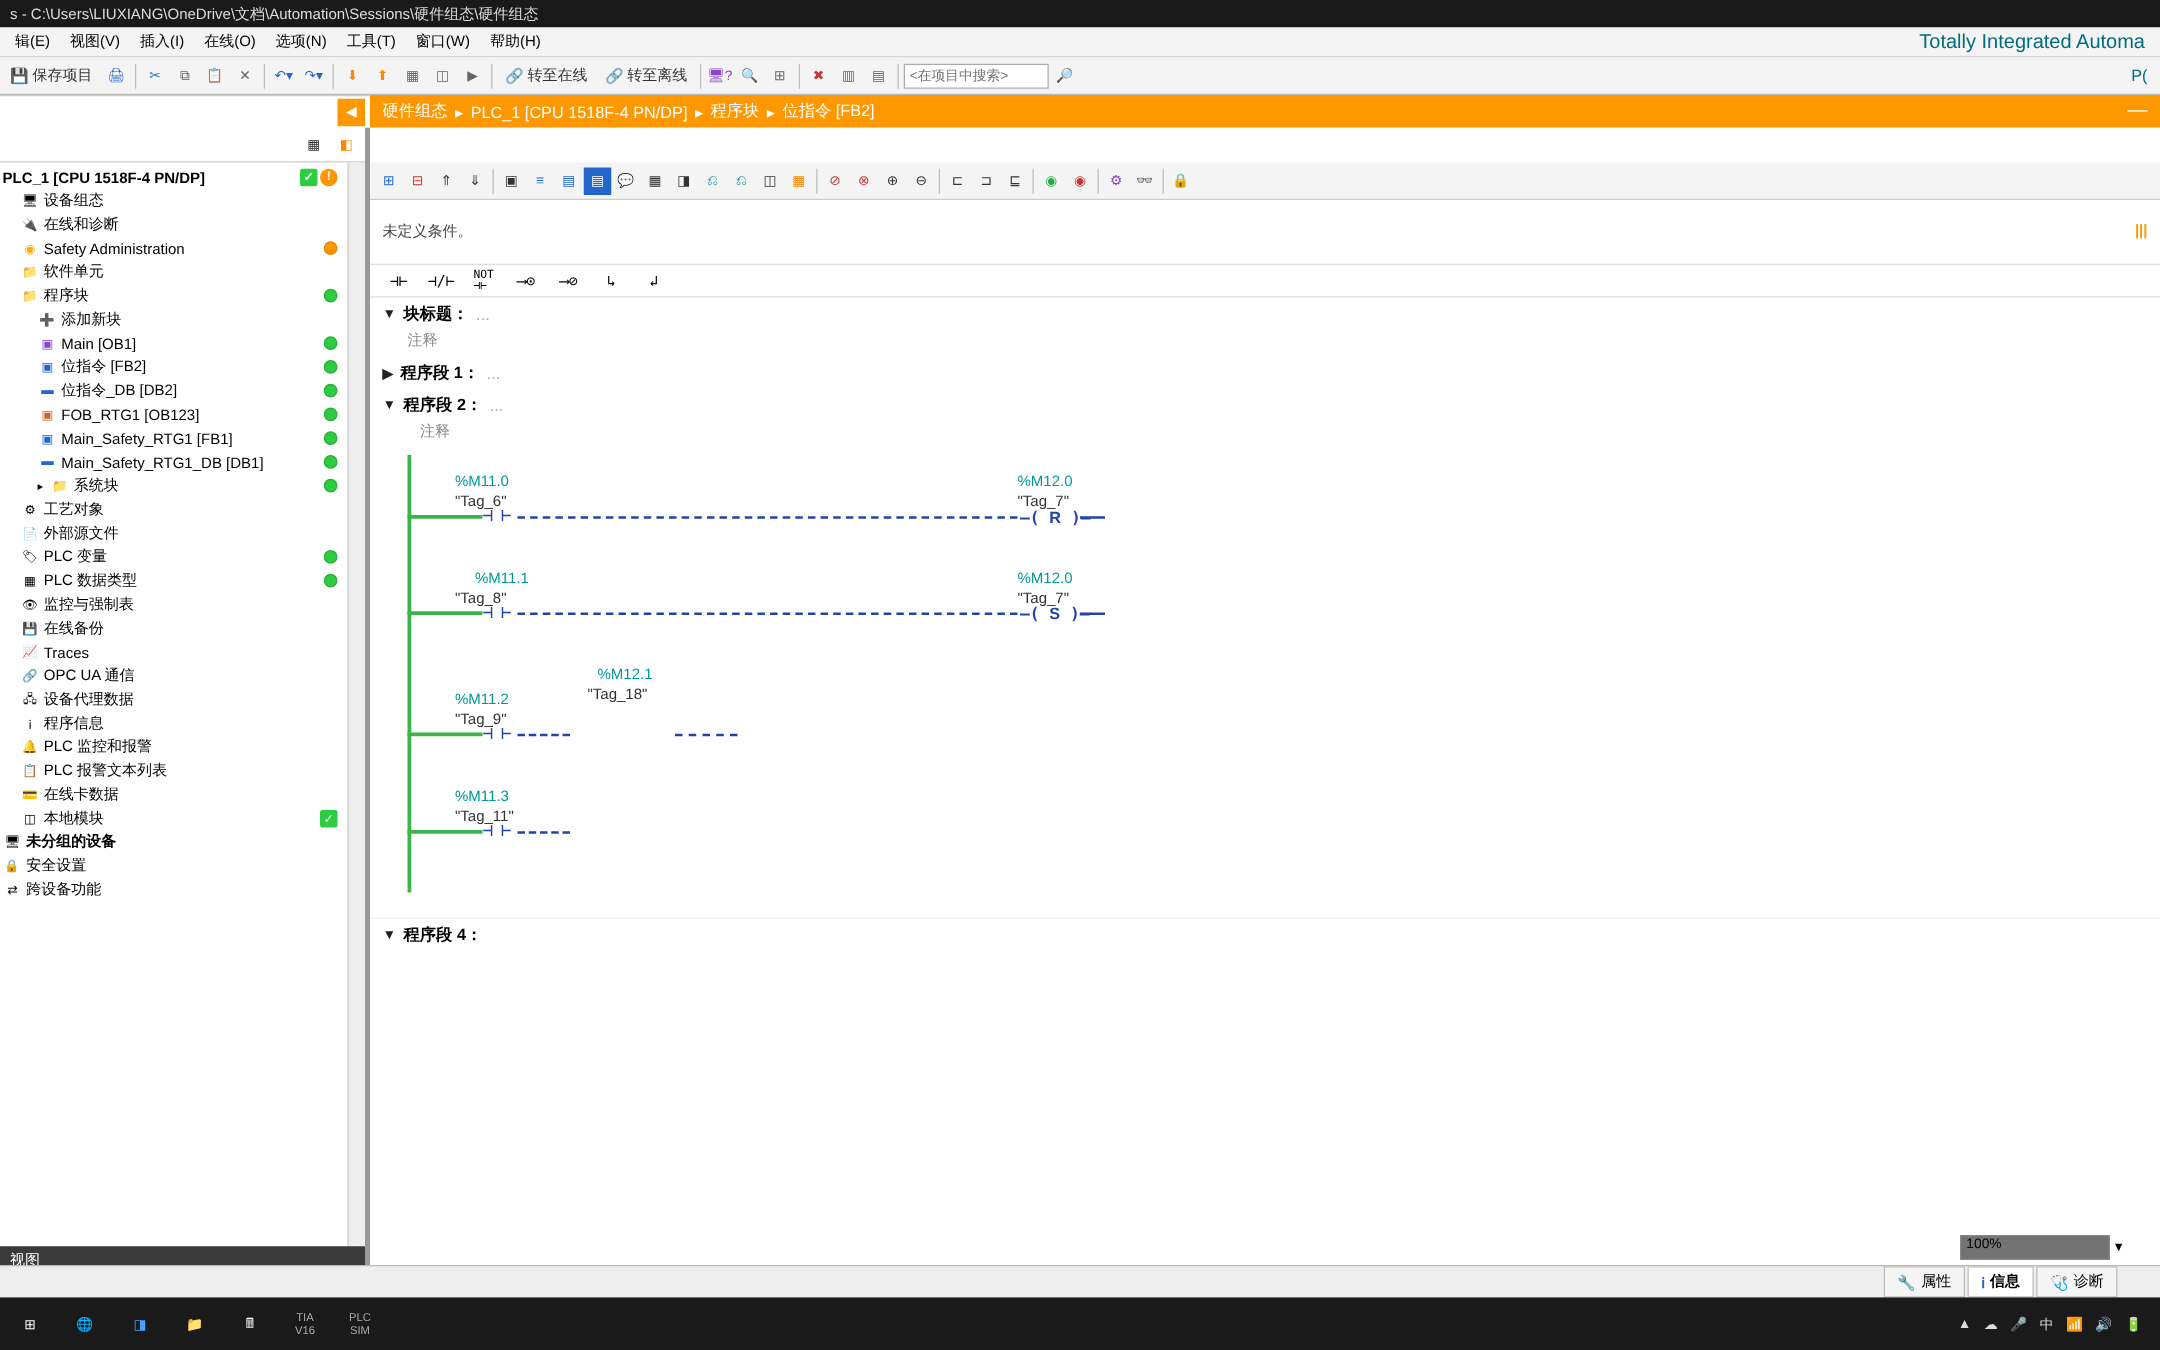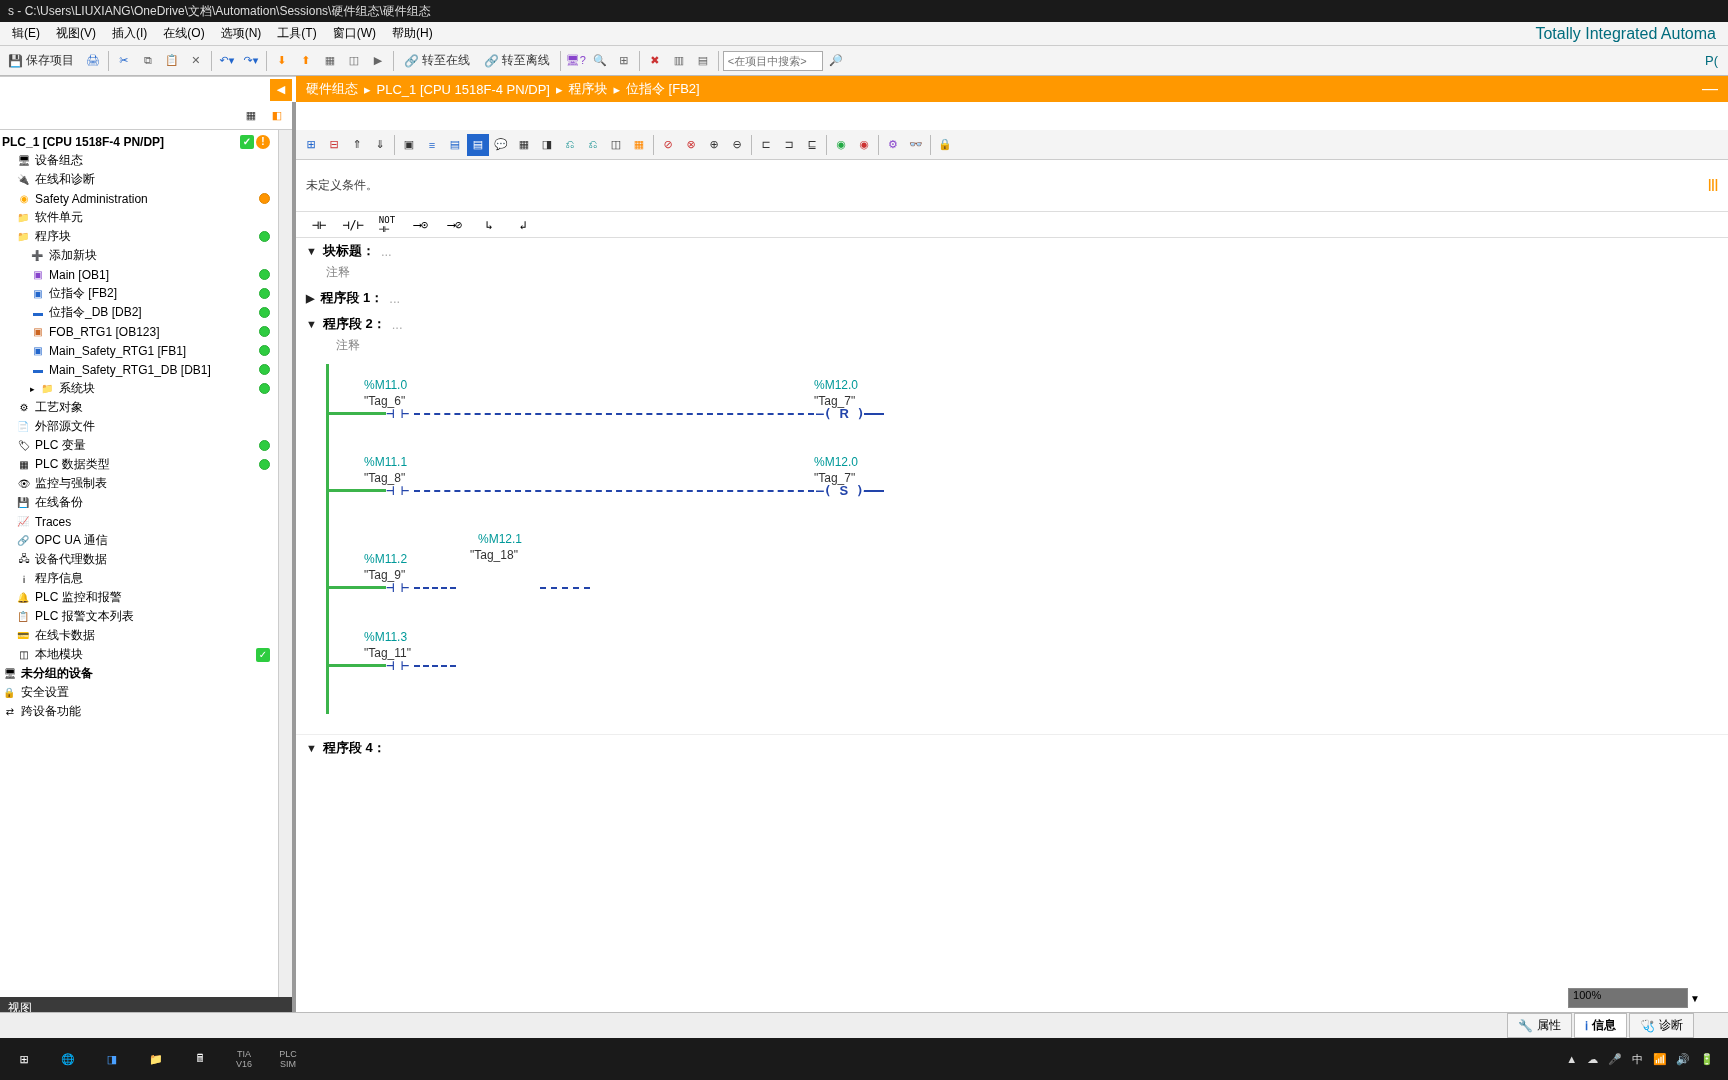--- a/index.html
+++ b/index.html
@@ -10,21 +10,21 @@
 
 
 .menubar { height: 24px; background: #f4f4f4; display: flex; align-items: center; padding: 0 4px; border-bottom: 1px solid #ccc; }
 .menubar .menu { padding: 2px 8px; cursor: pointer; }
 
 
 .toolbar1 { height: 30px; background: #f4f4f4; display: flex; align-items: center; padding: 0 2px; gap: 2px; border-bottom: 1px solid #bbb; }
 .tbtn { width: 22px; height: 22px; display: flex; align-items: center; justify-content: center; cursor: pointer; border: 1px solid transparent; font-size: 11px; color: #333; }
 .tsep { width: 1px; height: 20px; background: #bbb; margin: 0 2px; }
 .tlabel { padding: 0 6px; color: #333; display: flex; align-items: center; gap: 3px; }
-.search-box { width: 100px; height: 20px; border: 1px solid #aaa; padding: 0 4px; font-size: 11px; color: #888; }
+.search-box { width: 116px; height: 20px; border: 1px solid #aaa; padding: 0 4px; font-size: 11px; color: #888; }
 .brand-text { margin-left: auto; margin-right: 8px; font-size: 16px; color: #006c7d; font-weight: 400; }
 
 
 .breadcrumb { height: 26px; background: #ff9800; color: #fff; display: flex; align-items: center; padding: 0 10px; font-size: 13px; font-weight: 500; margin-left: 296px; position: relative; }
 .breadcrumb .sep { margin: 0 6px; color: #fff; }
 .bc-left-block { position: absolute; left: -296px; top: 0; width: 296px; height: 26px; background: #fff; border-top: 1px solid #ccc; display: flex; align-items: center; justify-content: flex-end; padding-right: 4px; }
 
 
 .main { display: flex; height: 918px; }
 
@@ -491,21 +491,21 @@
         <div class="tag-addr" style="left:48px;top:14px;">%M11.0</div>
         <div class="tag-name" style="left:48px;top:30px;">"Tag_6"</div>
         <div class="contact" style="left:70px;top:41px;">⊣&nbsp;⊢</div>
         <div class="wire-h" style="left:98px;top:49px;width:400px;"></div>
         <div class="tag-addr" style="left:498px;top:14px;">%M12.0</div>
         <div class="tag-name" style="left:498px;top:30px;">"Tag_7"</div>
         <div class="coil" style="left:500px;top:42px;">—( <span>R</span> )—</div>
         <div class="wire-h" style="left:548px;top:49px;width:20px;border-top:2px solid #2244aa;"></div>
 
         <div class="branch-h" style="left:10px;top:125px;width:60px;"></div>
-        <div class="tag-addr" style="left:48px;top:91px;">%M11.1</div>
+        <div class="tag-addr" style="left:64px;top:91px;">%M11.1</div>
         <div class="tag-name" style="left:48px;top:107px;">"Tag_8"</div>
         <div class="contact" style="left:70px;top:118px;">⊣&nbsp;⊢</div>
         <div class="wire-h" style="left:98px;top:126px;width:400px;"></div>
         <div class="tag-addr" style="left:498px;top:91px;">%M12.0</div>
         <div class="tag-name" style="left:498px;top:107px;">"Tag_7"</div>
         <div class="coil" style="left:500px;top:119px;">—( <span>S</span> )—</div>
         <div class="wire-h" style="left:548px;top:126px;width:20px;border-top:2px solid #2244aa;"></div>
 
         <div class="branch-h" style="left:10px;top:222px;width:60px;"></div>
         <div class="tag-addr" style="left:48px;top:188px;">%M11.2</div>

